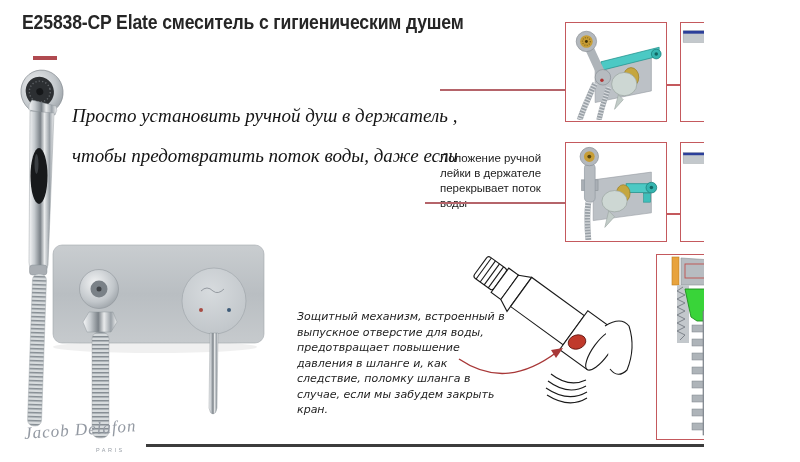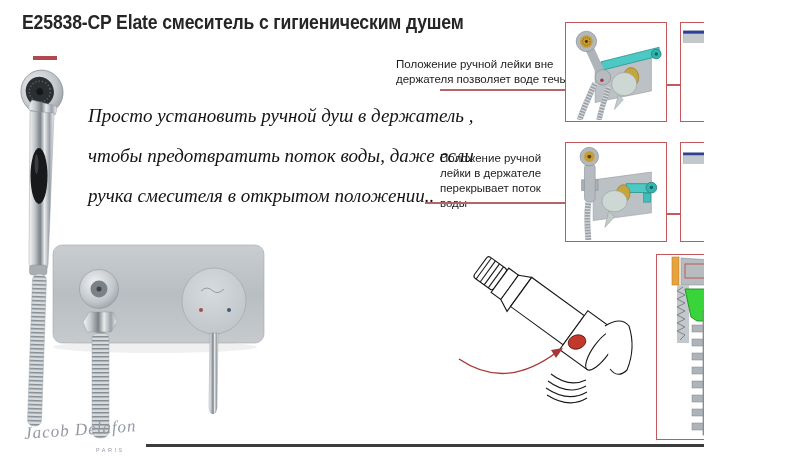--- a/index.html
+++ b/index.html
@@ -6,21 +6,21 @@
   .canvas{
     position:relative;width:704px;height:462px;background:#ffffff;overflow:hidden;
     font-family:"Liberation Sans", sans-serif;
   }
   .abs{position:absolute;}
   .page-title{
     left:22px;top:10px;font-weight:700;font-size:21px;color:#262626;
     white-space:nowrap;transform:scaleX(.84);transform-origin:0 0;letter-spacing:-.2px;
   }
   .red-dash{left:33px;top:56px;width:24px;height:4px;background:#b04a50;}
-  .intro{left:88px;top:96px;width:370px;color:#141414;
+  .intro{left:72px;top:96px;width:370px;color:#141414;
     font-family:"Liberation Serif", serif;font-style:italic;font-size:19px;line-height:40px;}
   .intro div{white-space:nowrap;}
   .callout{font-size:11.5px;line-height:15px;color:#1c1c1c;}
   .c1{left:396px;top:57px;width:180px;}
   .c2{left:440px;top:151px;width:122px;}
   .c3{left:297px;top:309px;width:215px;font-style:italic;font-weight:500;line-height:15.5px;
       font-family:"DejaVu Sans", sans-serif;font-size:11px;}
   .uline{height:1.5px;background:#b5646a;}
   .u1{left:440px;top:89px;width:126px;}
   .u2{left:425px;top:202px;width:142px;}
@@ -112,24 +112,22 @@
         <circle cx="186" cy="250" r="2" fill="#a84b43"></circle>
         <circle cx="214" cy="250" r="2" fill="#3d5a78"></circle>
         <path d="M195,273 L203,273 L202,348 Q201,354 198,354 Q195,354 194,348 Z" fill="url(#chromeH)" stroke="#868d93" stroke-width=".4"></path>
       </g>
     </g>
   </svg>
 
   <div class="abs intro">
     <div>Просто установить ручной душ в держатель ,</div>
     <div>чтобы предотвратить поток воды, даже если</div>
-    <div>ручка смесителя в открытом положении..</div>
-  </div>
-
-  <div class="abs callout c1">Положение ручной лейки вне держателя позволяет воде течь</div>
+  </div>
+
   <div class="abs uline u1"></div>
   <div class="abs callout c2">Положение ручной лейки в держателе перекрывает поток воды</div>
   <div class="abs uline u2"></div>
 
   <div class="abs imgbox b1">
     <svg width="99" height="97" viewBox="0 0 102 100">
       <polygon points="30,42 88,30 88,70 30,82" fill="#bcc1c6" stroke="#959ba1" stroke-width=".6"></polygon>
       <g>
         <polygon points="36,40 96,25 96,34 36,49" fill="#4cc9c4" stroke="#23938e" stroke-width=".8"></polygon>
         <circle cx="93" cy="32" r="5" fill="#35b5b0" stroke="#1d7f7b" stroke-width=".8"></circle>
@@ -215,20 +213,21 @@
       <g>
         <rect x="2" y="10" width="111" height="11" fill="#c3c8cc" stroke="#9aa0a5" stroke-width=".5"></rect>
         <rect x="2" y="10" width="111" height="2.6" fill="#2c3f9a"></rect>
       </g>
       <rect x="40" y="0" width="36" height="62" fill="url(#cylG)" stroke="#8f959b" stroke-width=".6"></rect>
       <path d="M44,56 L44,86 Q43,94 50,92 L52,91 Q55,90 55,83 L55,75 Q58,70 61,75 L61,83 Q61,90 64,91 L66,92 Q73,94 72,86 L72,56 Z" fill="#c6cbd0" stroke="#8f959b" stroke-width=".8"></path>
     </svg>
   </div>
   <div class="abs conn k2"></div>
 
+  <div class="abs callout c3">Зощитный механизм, встроенный в выпускное отверстие для воды, предотвращает повышение давления в шланге и, как следствие, поломку шланга в случае, если мы забудем закрыть кран.</div>
 
   <svg class="abs" style="left:455px;top:256px" width="210" height="168" viewBox="0 0 210 168">
     <g stroke="#1a1a1a" stroke-width="1.1" fill="#ffffff">
       <g transform="translate(22,8) rotate(36 40 20)">
         <rect x="0" y="14" width="24" height="26" rx="3"></rect>
         <line x1="4" y1="14" x2="4" y2="40"></line>
           <line x1="9" y1="14" x2="9" y2="40"></line>
         <line x1="14" y1="14" x2="14" y2="40"></line>
           <line x1="19" y1="14" x2="19" y2="40"></line>
         <rect x="24" y="12" width="12" height="30"></rect>

